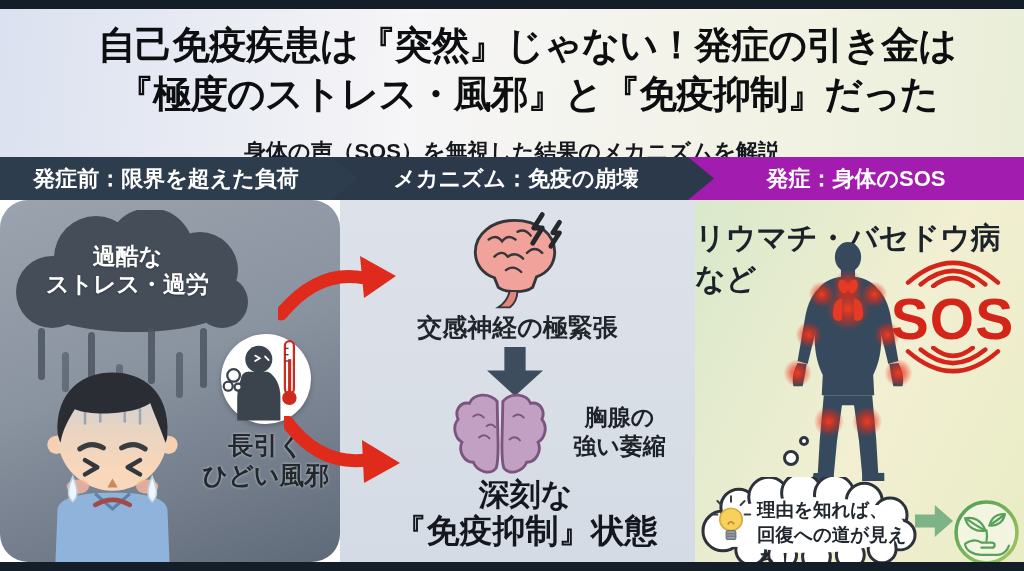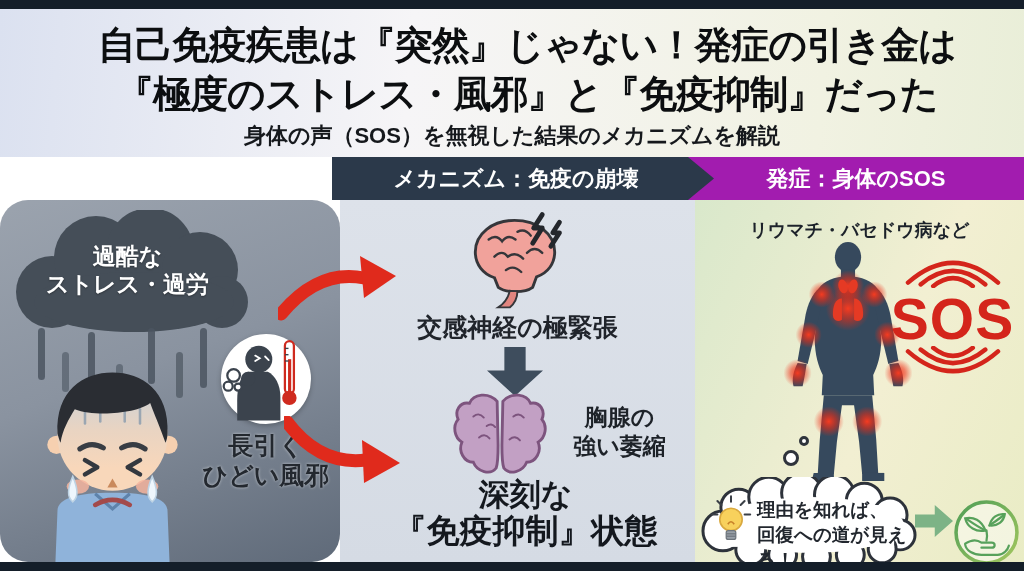--- a/index.html
+++ b/index.html
@@ -7,21 +7,21 @@
   .canvas { position:relative; width:1024px; height:571px; overflow:hidden; background:#fff; }
 
   .bar { position:absolute; left:0; width:1024px; height:9px; background:#141e29; z-index:20; }
   .bar.top { top:0; } .bar.bottom { bottom:0; }
 
   
   .title-sec { position:absolute; left:0; top:9px; width:1024px; height:148px; text-align:center;
     background:linear-gradient(95deg,#dbe1f0 0%,#f6f5f7 40%,#f1f2e2 80%,#e9eed8 100%); z-index:1; }
   .title-line { font-weight:900; font-size:38px; line-height:1.28; color:#0c0e10; letter-spacing:-1px;padding-left:30px; }
   .title-sec .wrap { padding-top:12px; }
-  .subtitle { margin-top:3px; font-weight:700; font-size:22px; color:#15181c; }
+  .subtitle { margin-top:19px; font-weight:700; font-size:22px; color:#15181c; }
 
   
   .banner { position:absolute; top:157px; height:43px; display:flex; align-items:center; justify-content:center;
     color:#fff; font-weight:700; font-size:22px; white-space:nowrap; }
   .banner1 { left:0; width:358px; background:#2e3d4e; z-index:5;
     clip-path:polygon(0 0, calc(100% - 26px) 0, 100% 50%, calc(100% - 26px) 100%, 0 100%); padding-right:26px; }
   .banner2 { left:332px; width:382px; background:#2b394a; z-index:4;
     clip-path:polygon(0 0, calc(100% - 26px) 0, 100% 50%, calc(100% - 26px) 100%, 0 100%); padding-right:14px; }
   .banner3 { left:688px; width:336px; background:#a21caf; z-index:3; }
 
@@ -50,22 +50,22 @@
     font-weight:700; font-size:25px; color:#20242b; }
   .down-arrow { position:absolute; left:147px; top:147px; width:56px; height:49px; background:#3e4d5d;
     clip-path:polygon(31% 0, 69% 0, 69% 48%, 100% 48%, 50% 100%, 0 48%, 31% 48%); }
   .thymus-caption { position:absolute; left:212px; top:203px; width:135px; text-align:center;
     font-weight:700; font-size:23px; line-height:1.25; color:#1d2228; }
   .result { position:absolute; left:8px; width:100%; text-align:center; color:#14181e; font-weight:900; }
   .result-1 { top:274px; font-size:31px; }
   .result-2 { top:309px; font-size:33px; }
 
   
-  .diseases { position:absolute; left:0; top:18px; width:100%; text-align:center;
-    font-weight:700; font-size:18px; color:#1c222a; }
+  .diseases { position:absolute; left:0; top:18px; width:100%; 
+    font-weight:700; font-size:30px; color:#1c222a; }
   .body-wrap { position:absolute; left:88px; top:42px; width:130px; height:242px; }
   .sos-wrap { position:absolute; left:190px; top:52px; width:135px; text-align:center; }
   .sos-text { font-weight:900; font-size:57px; line-height:.95; color:#d4251b; letter-spacing:1px; }
   .trail-dot { position:absolute; border-radius:50%; background:#fff; border:3px solid #2f343c; }
   .bubble { position:absolute; left:2px; top:277px; width:224px; height:88px; }
   .bubble-text { position:absolute; left:60px; top:21px; width:160px; font-weight:700; font-size:18.5px;
     line-height:1.35; color:#22272e; }
   .green-arrow { position:absolute; left:220px; top:305px; width:38px; height:32px; background:#7db386;
     clip-path:polygon(0 30%, 52% 30%, 52% 0, 100% 50%, 52% 100%, 52% 70%, 0 70%); }
   .recover-circle { position:absolute; left:258px; top:299px; width:67px; height:67px; }
@@ -83,20 +83,23 @@
       <div class="title-line">『極度のストレス・風邪』と『免疫抑制』だった</div>
       <div class="subtitle">身体の声（SOS）を無視した結果のメカニズムを解説</div>
     </div>
   </div>
 
   <div class="banner banner3">
     <span>発症：身体のSOS</span>
   </div>
   <div class="banner banner2">
     <span>メカニズム：免疫の崩壊</span>
+  </div>
+  <div class="banner banner1">
+    <span>発症前：限界を超えた負荷</span>
   </div>
 
   <div class="panel panel-left">
 
     <svg class="abs" style="left:12px;top:10px;" width="238" height="122" viewBox="0 0 238 122">
       <g fill="#454e58">
         <circle cx="40" cy="82" r="36"></circle>
         <circle cx="84" cy="48" r="42"></circle>
         <circle cx="138" cy="42" r="44"></circle>
         <circle cx="188" cy="60" r="38"></circle>

